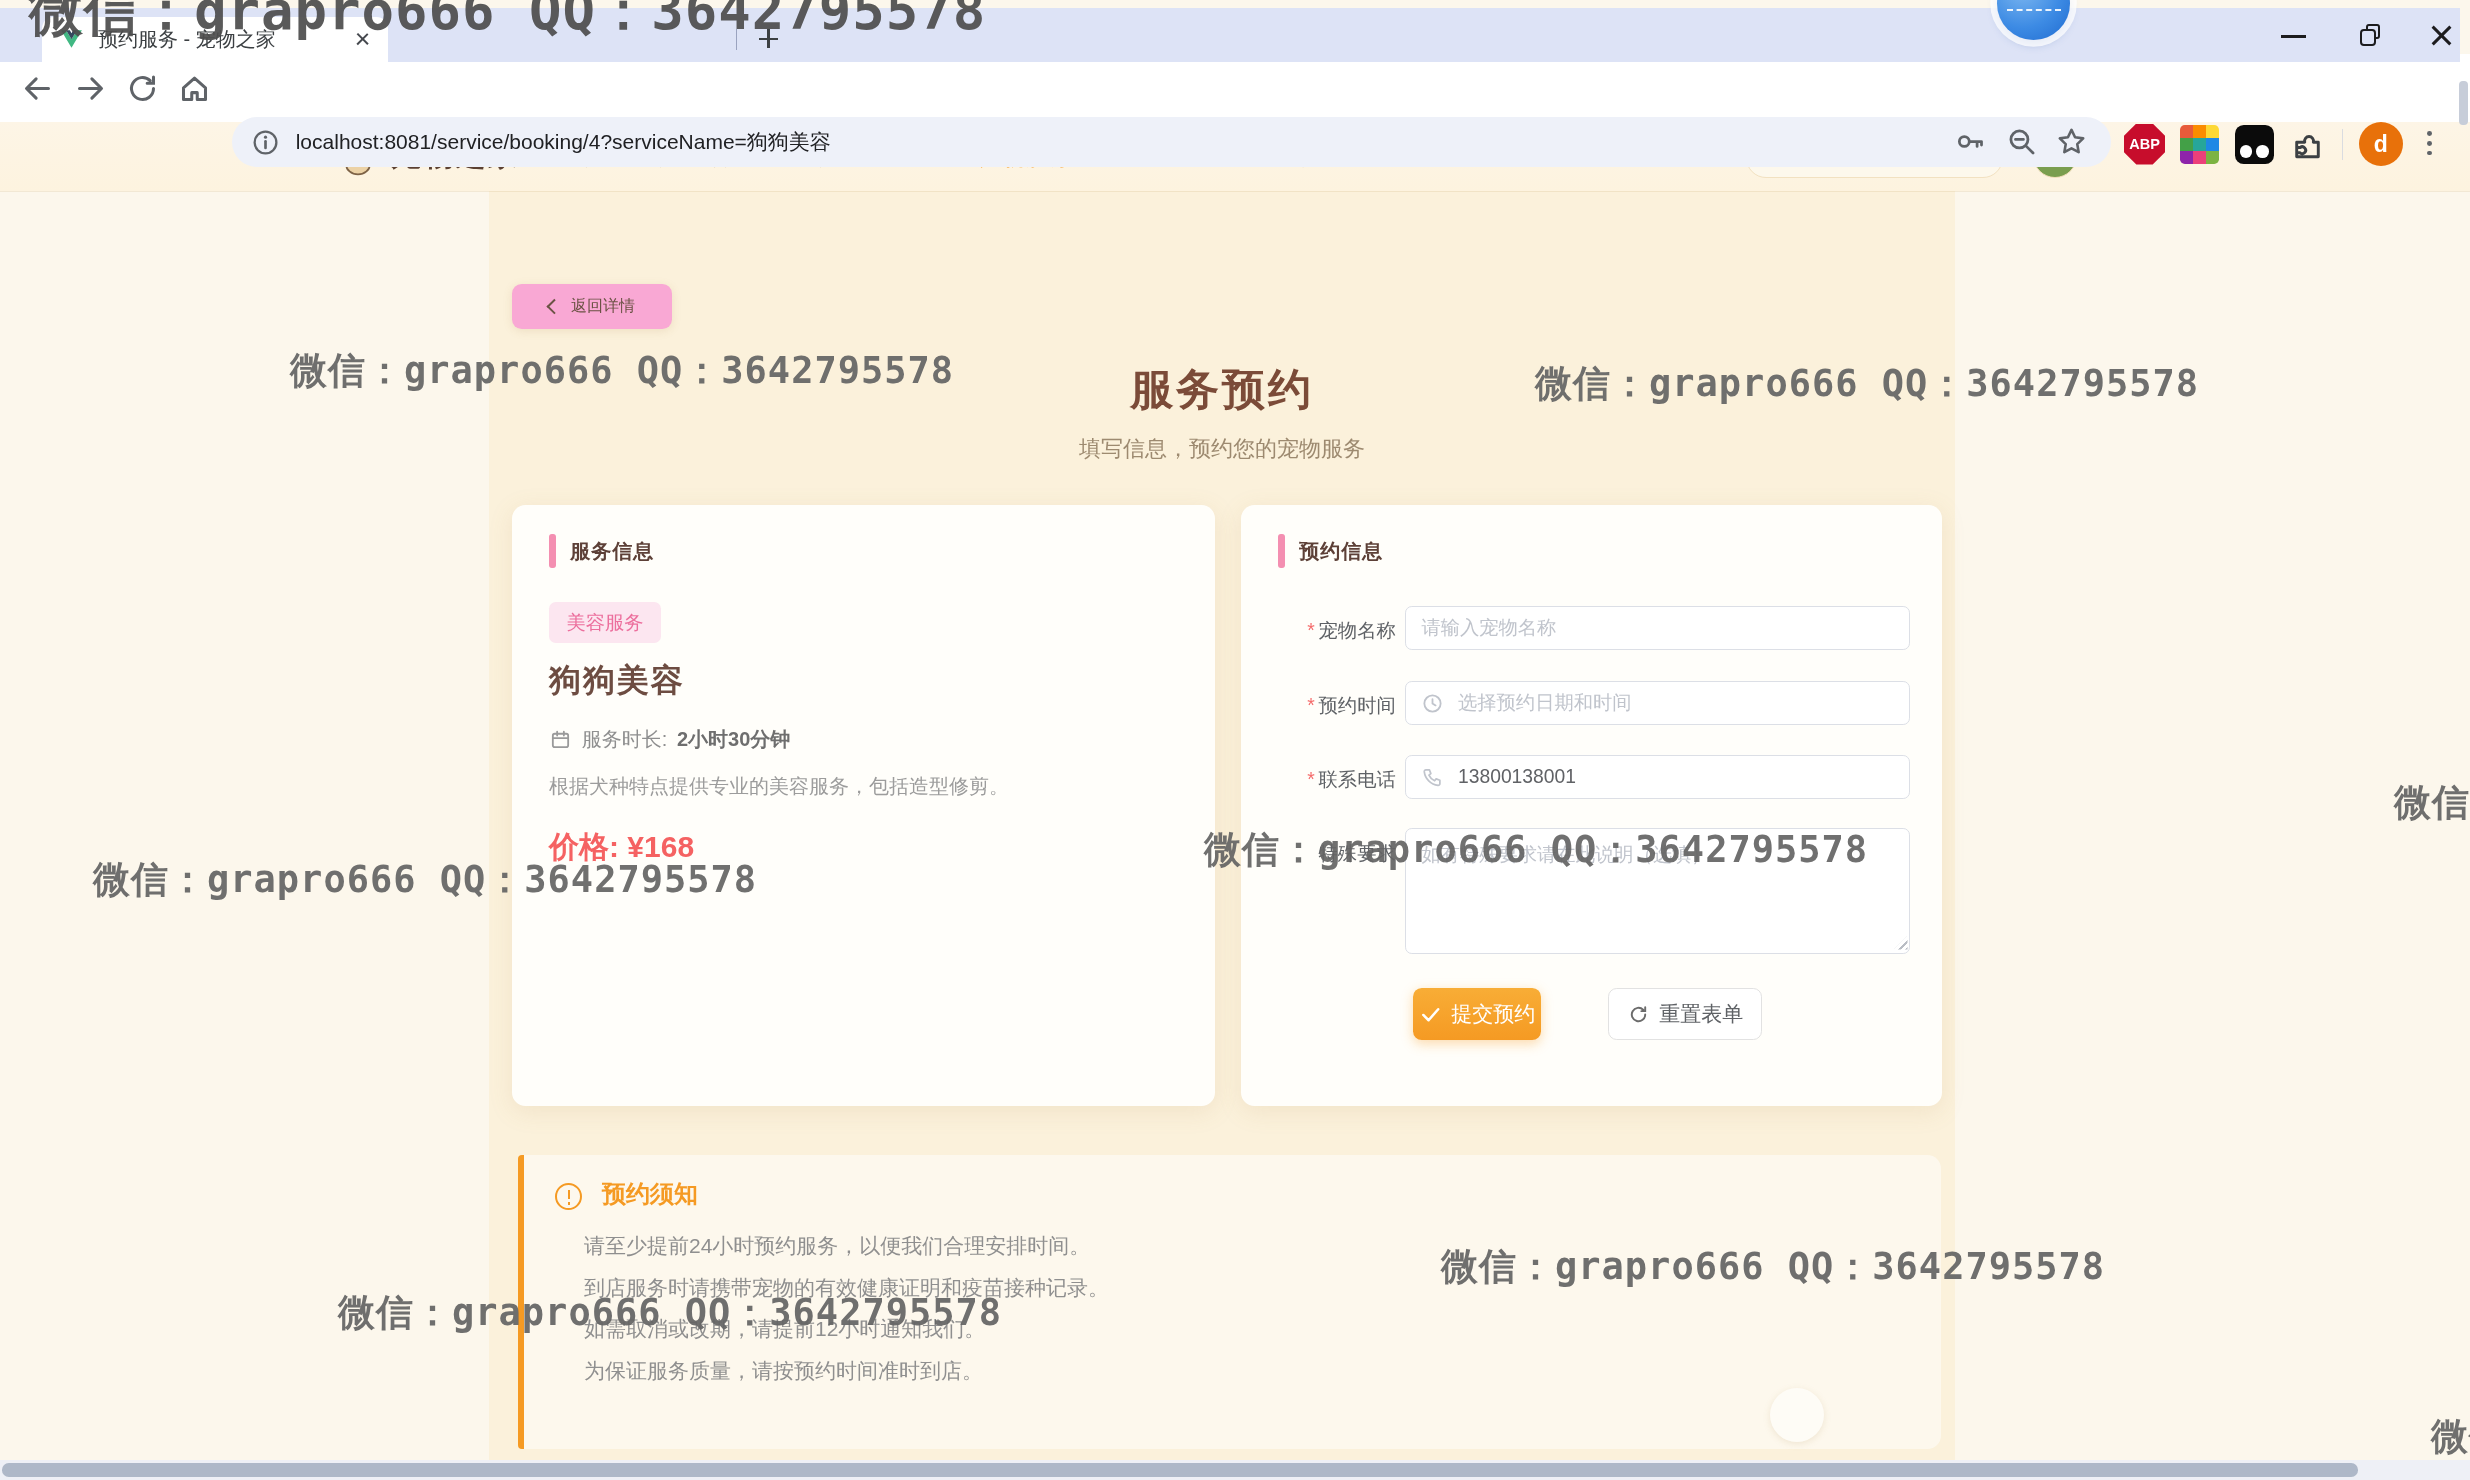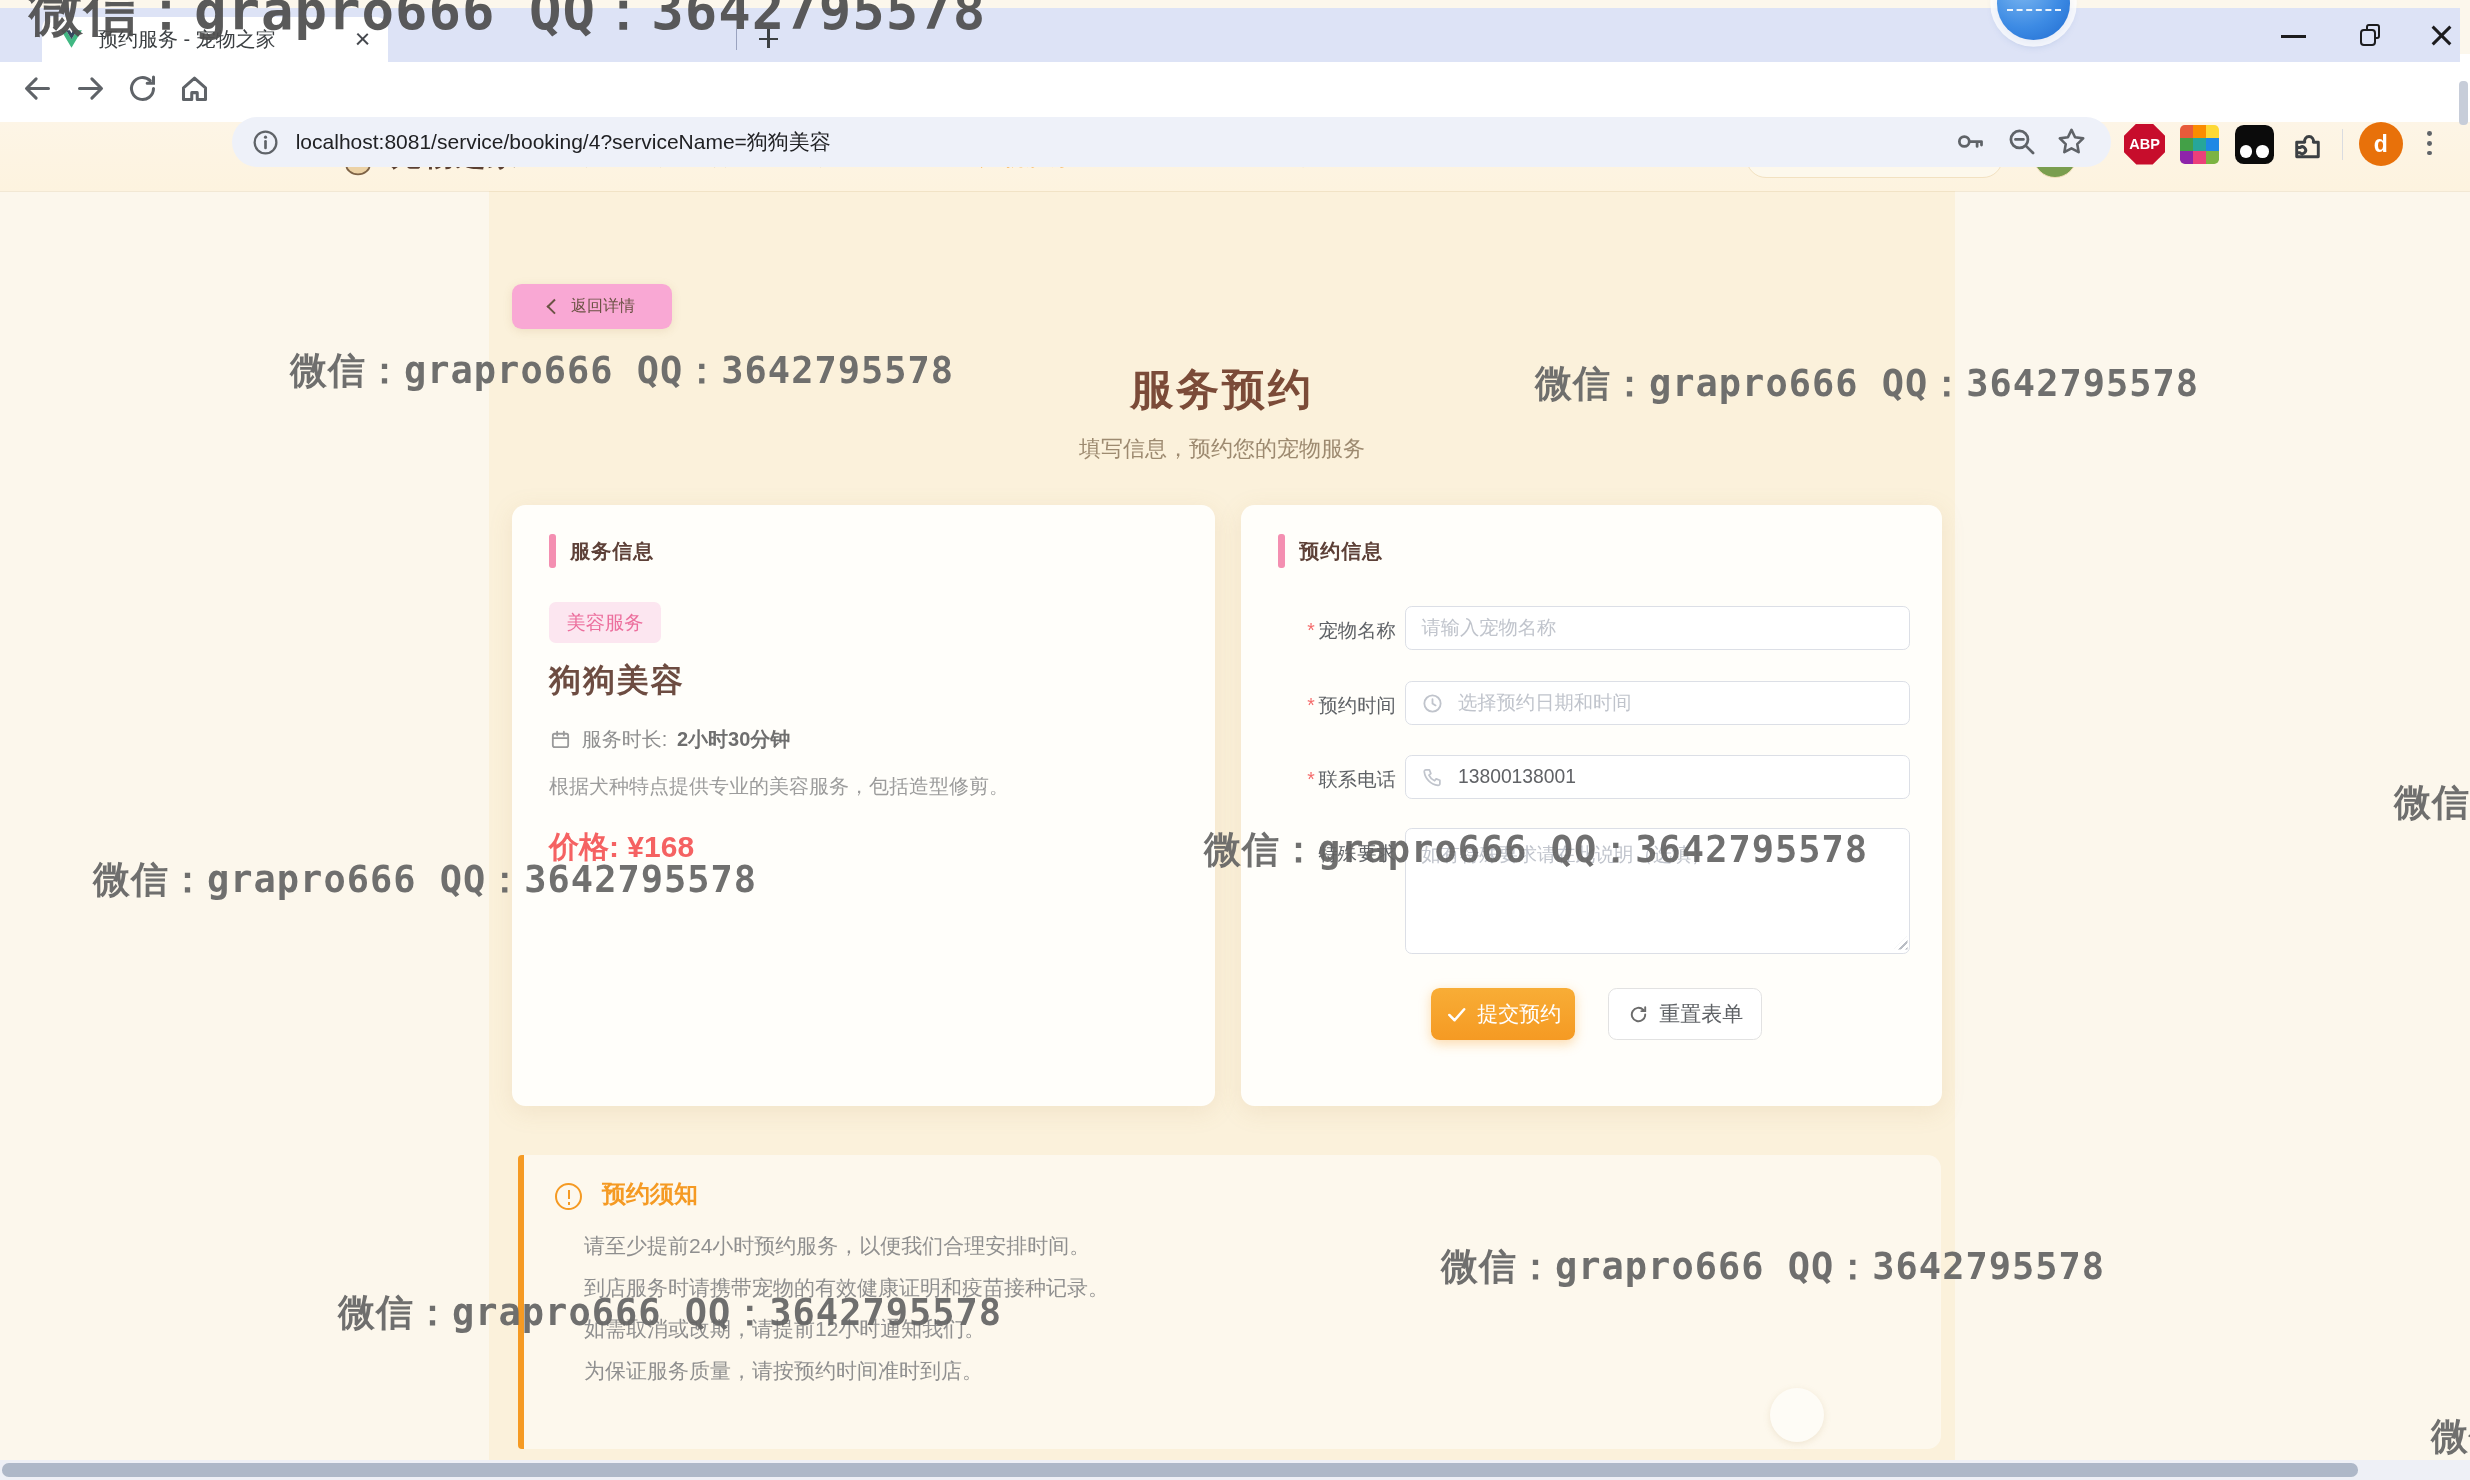--- a/index.html
+++ b/index.html
@@ -136,21 +136,21 @@
   .row1 .inp,.row2 .inp,.row3 .inp { top:0; }
   .row2 .inp-ico,.row3 .inp-ico { top:10.6px; }
   .ta { position:absolute; left:164px; top:0; width:505px; height:126px; border:1px solid #dcdfe6; border-radius:6.8px;
         background:#fff; font-size:19.3px; color:#606266; font-family:inherit; outline:none; padding:11.6px 15.4px; resize:none; }
   .ta-resize { position:absolute; left:653px; top:108px; width:13.5px; height:13.5px;
                background:repeating-linear-gradient(135deg, transparent 0 2.9px, #b9bdc4 2.9px 4.8px); 
                clip-path:polygon(100% 0,100% 100%,0 100%); z-index:3; }
   .btn { position:absolute; top:483px; height:52px; border-radius:8.7px; display:flex; align-items:center;
          justify-content:center; gap:9.7px; font-size:21px; }
   .btn svg { width:23px; height:23px; }
-  .btn-submit { left:190px; width:144px; background:linear-gradient(180deg,#f8ad36,#f59a23); color:#fff;
+  .btn-submit { left:172px; width:128px; background:linear-gradient(180deg,#f8ad36,#f59a23); color:#fff;
                 box-shadow:0 3.9px 11.6px rgba(245,154,35,.35); }
   .btn-reset { left:367px; width:154px; background:#fff; border:1px solid #e2e2e2; color:#5f6266; }
 
   .notice { position:absolute; left:518px; top:1155px; width:1423px; height:294px; background:rgba(255,255,255,.5);
             border-left:6.8px solid #f59a23; border-radius:3.9px 13.5px 13.5px 3.9px; z-index:3; }
   .notice-head { position:absolute; top:23px; left:31px; display:flex; align-items:flex-end; gap:20px;
                  font-size:24px; font-weight:bold; color:#f59a23; }
   .warn-ico { width:27px; height:27px; border:2.3px solid #f59a23; border-radius:50%; position:relative; }
   .warn-ico::before { content:""; position:absolute; left:10.6px; top:4.8px; width:2.9px; height:9.7px; background:#f59a23; }
   .warn-ico::after { content:""; position:absolute; left:10.6px; top:17.4px; width:2.9px; height:2.9px; background:#f59a23; }

